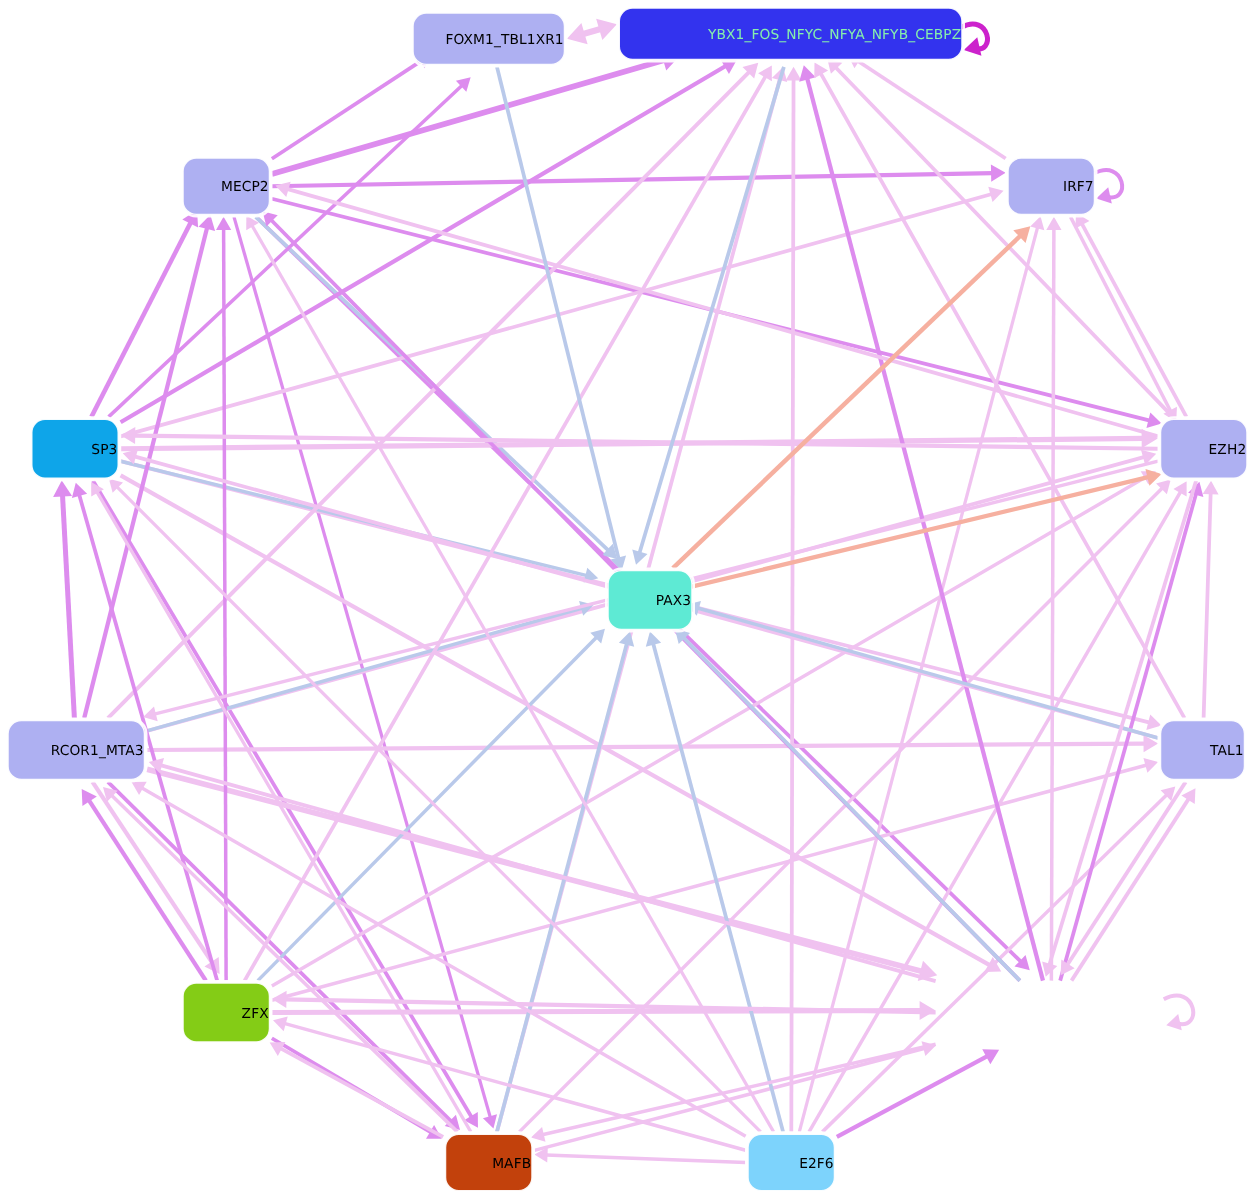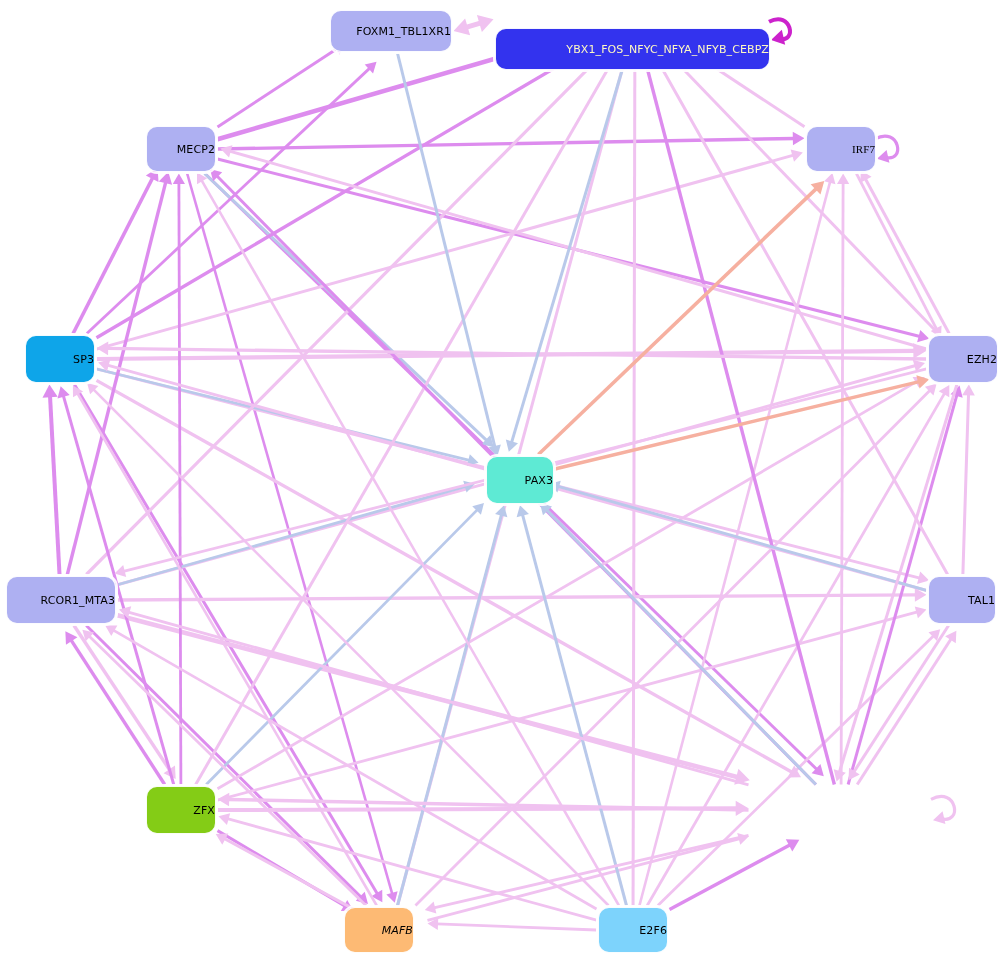--- a/index.html
+++ b/index.html
@@ -374,46 +374,46 @@
         <path d="M 877 158.78 L 886.5685956814518 149.87829360825128 L 889.4480864678862 162.76039486584273 Z" fill="#dd8cee" stroke="none"></path>
       </g>
       <g>
         <path d="M 931 799.44 C 956.96 785.7120000000001, 963.2 824.88, 941 818.64" fill="none" stroke="#f0c2f0" stroke-width="3.2" stroke-linecap="butt"></path>
         <path d="M 933 820.14 L 942.5685956814518 811.2382936082512 L 945.4480864678862 824.1203948658427 Z" fill="#f0c2f0" stroke="none"></path>
       </g>
     </svg>
 <div class="node" style="left: 330px; top: 10px; width: 122px; height: 42px; background: rgb(174, 176, 242); color: rgb(0, 0, 0);">
       <span class="node-label">FOXM1_TBL1XR1</span>
     </div>
-    <div class="node" style="left: 495px; top: 28px; width: 275px; height: 42px; background: rgb(51, 51, 238); color: #fef9c3;">
+    <div class="node" style="left: 495px; top: 6px; width: 275px; height: 42px; background: rgb(51, 51, 238); color: #86efac;">
       <span class="node-label">YBX1_FOS_NFYC_NFYA_NFYB_CEBPZ</span>
     </div>
     <div class="node" style="left: 146px; top: 126px; width: 70px; height: 46px; background: rgb(174, 176, 242); color: rgb(0, 0, 0);">
       <span class="node-label">MECP2</span>
     </div>
-    <div class="node" style="left: 806px; top: 126px; width: 70px; height: 46px; background: rgb(174, 176, 242); color: rgb(0, 0, 0); font-family: Liberation Serif, serif;">
+    <div class="node" style="left: 806px; top: 126px; width: 70px; height: 46px; background: rgb(174, 176, 242); color: rgb(0, 0, 0);">
       <span class="node-label">IRF7</span>
     </div>
     <div class="node" style="left: 25px; top: 335px; width: 70px; height: 48px; background: #0ea5e9; color: rgb(0, 0, 0);">
       <span class="node-label">SP3</span>
     </div>
     <div class="node" style="left: 928px; top: 335px; width: 70px; height: 48px; background: rgb(174, 176, 242); color: rgb(0, 0, 0);">
       <span class="node-label">EZH2</span>
     </div>
     <div class="node" style="left: 486px; top: 456px; width: 68px; height: 48px; background: #5eead4; color: rgb(0, 0, 0);">
       <span class="node-label">PAX3</span>
     </div>
     <div class="node" style="left: 6px; top: 576px; width: 110px; height: 48px; background: rgb(174, 176, 242); color: rgb(0, 0, 0);">
       <span class="node-label">RCOR1_MTA3</span>
     </div>
     <div class="node" style="left: 928px; top: 576px; width: 68px; height: 48px; background: rgb(174, 176, 242); color: rgb(0, 0, 0);">
       <span class="node-label">TAL1</span>
     </div>
     <div class="node" style="left: 146px; top: 786px; width: 70px; height: 48px; background: #84cc16; color: rgb(0, 0, 0);">
       <span class="node-label">ZFX</span>
     </div>
-    <div class="node" style="left: 344px; top: 907px; width: 70px; height: 46px; background: #fdba74; color: rgb(0, 0, 0); font-style: italic;">
+    <div class="node" style="left: 356px; top: 907px; width: 70px; height: 46px; background: #c2410c; color: rgb(0, 0, 0);">
       <span class="node-label">MAFB</span>
     </div>
     <div class="node" style="left: 598px; top: 907px; width: 70px; height: 46px; background: #7dd3fc; color: rgb(0, 0, 0);">
       <span class="node-label">E2F6</span>
     </div>
   </div>
 
 </body></html>

